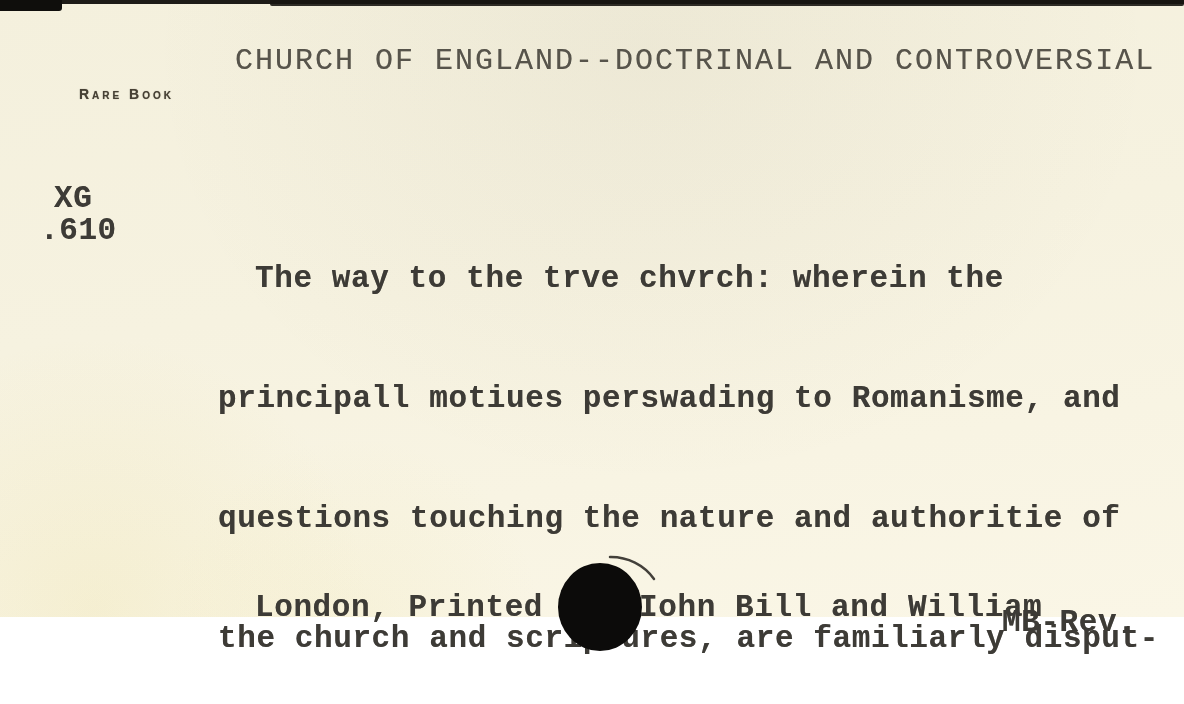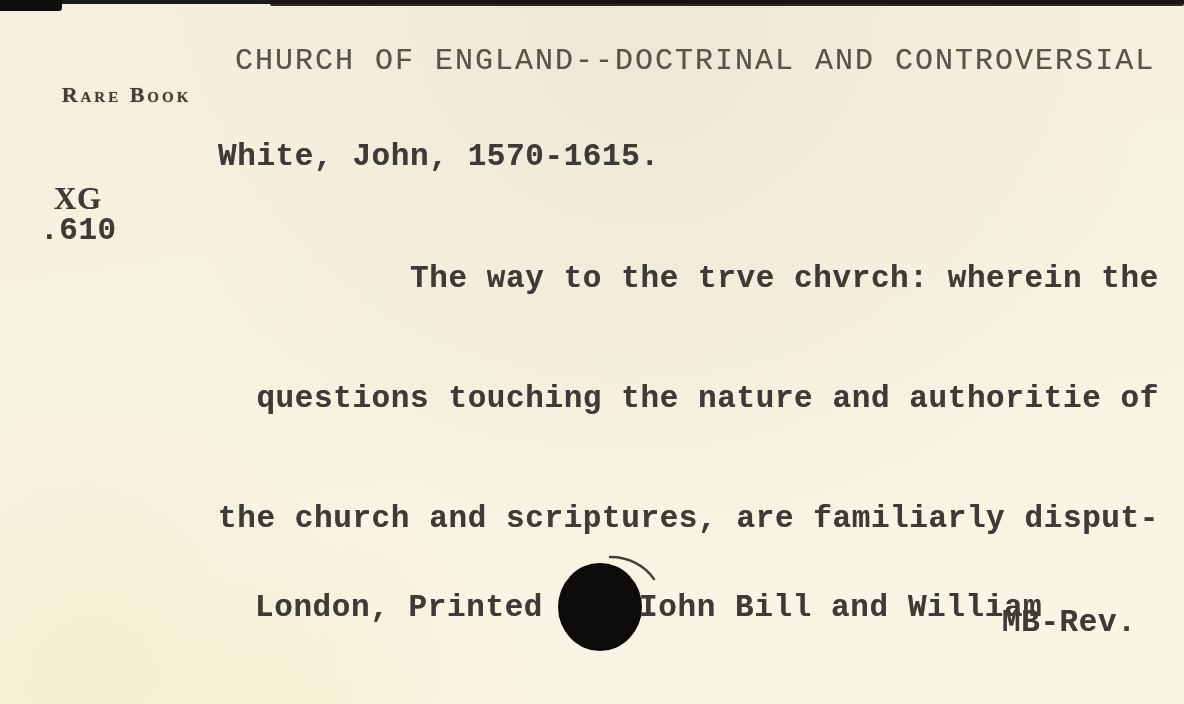--- a/index.html
+++ b/index.html
@@ -6,21 +6,21 @@
     margin: 0;
     padding: 0;
     width: 1184px;
     height: 704px;
     overflow: hidden;
     font-family: "Liberation Mono", "DejaVu Sans Mono", monospace;
   }
   .scan {
     position: relative;
     width: 1184px;
-    height: 704px;
+    height: 617px;
     background:
       radial-gradient(circle at 8% 99%, rgba(222, 203, 96, 0.14), transparent 22%),
       radial-gradient(circle at 30% 101%, rgba(228, 214, 120, 0.10), transparent 18%),
       radial-gradient(ellipse at 55% 8%, rgba(90, 80, 50, 0.05), transparent 55%),
       linear-gradient(172deg, #f4f0dd 0%, #f6f2e0 45%, #faf6e6 100%);
   }
   
   .edge-top {
     position: absolute;
     left: 0; top: 0;
@@ -64,42 +64,42 @@
     text-shadow: 0 0 0.6px rgba(87, 84, 75, 0.5);
   }
   .heading-1 { left: 235px; top: 44px; }
   .heading-2 { left: 858px; top: 83px; }
 
   .stamp {
     position: absolute;
     left: 44px; top: 78px;
     width: 165px;
     color: #464034;
-    font-family: Liberation Serif, serif;
+    font-family: Liberation Sans, sans-serif;
     font-variant: small-caps;
     font-weight: bold;
-    font-size: 22px;
+    font-size: 14px;
     line-height: 33px;
     letter-spacing: 3px;
     text-align: center;
     text-shadow: 0 0 1px rgba(70, 64, 52, 0.6);
   }
 
   .callnum-line { white-space: pre; }
-  .callnum-1 { left: 54px; top: 179px; font-family: Liberation Serif, serif; }
+  .callnum-1 { left: 54px; top: 179px; }
   .callnum-2 { left: 40px; top: 211px; }
   .callnum-3 { left: 40px; top: 259px; }
 
   .main-entry { left: 218px; top: 137px; }
 
   .title-block {
     position: absolute;
     left: 218px; top: 179px;
   }
-  .title-block .line { white-space: pre; text-align: right; }
+  .title-block .line { white-space: pre; }
   .indent { padding-left: 37px; }
 
   .imprint-block {
     position: absolute;
     left: 218px; top: 508px;
   }
 
   .hole {
     position: absolute;
     left: 548px; top: 551px;
@@ -120,24 +120,24 @@
 
   <div class="heading-line heading-1">CHURCH OF ENGLAND--DOCTRINAL AND CONTROVERSIAL</div>
 
   <div class="stamp">
     <div>Rare Book</div>
   </div>
 
   <div class="type callnum-line callnum-1">XG</div>
   <div class="type callnum-line callnum-2">.610</div>
 
-  <div class="type main-entry">White, John, 1570-1615.</div>
 
   <div class="type title-block">
     <div class="line indent">The way to the trve chvrch: wherein the</div>
+    <div class="line">principall motiues perswading to Romanisme, and</div>
     <div class="line">questions touching the nature and authoritie of</div>
     <div class="line">the church and scriptures, are familiarly disput-</div>
     
     
     
     
   </div>
 
   <div class="type imprint-block">
     <div class="line indent">London, Printed for Iohn Bill and William</div>

